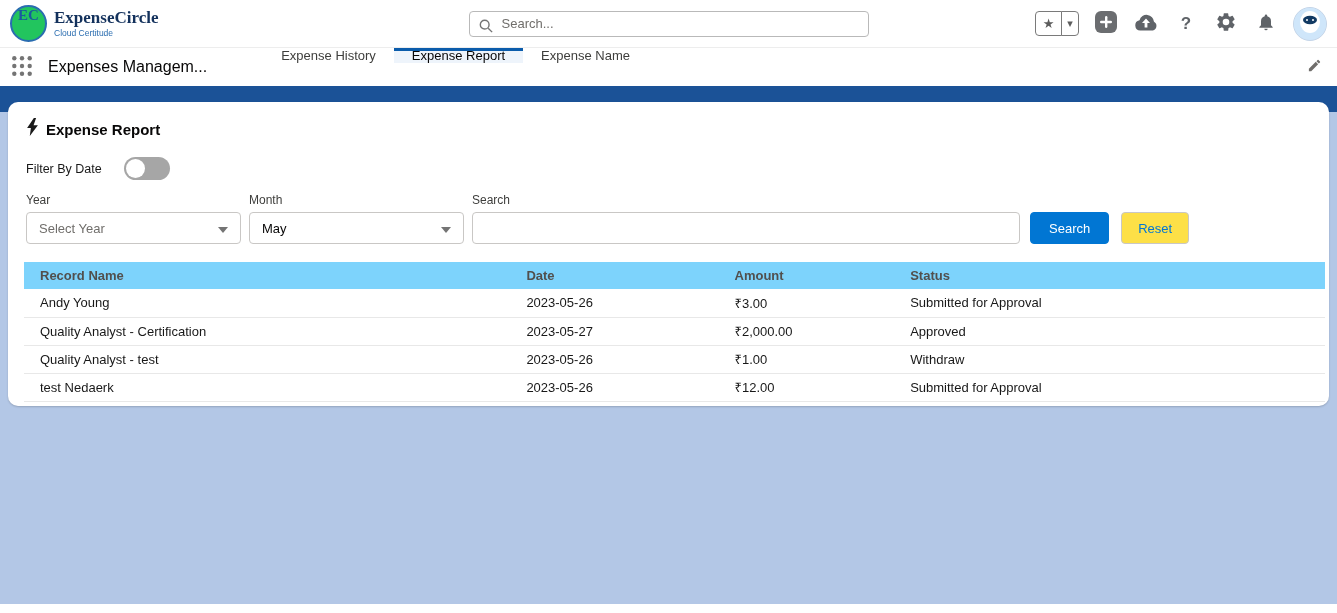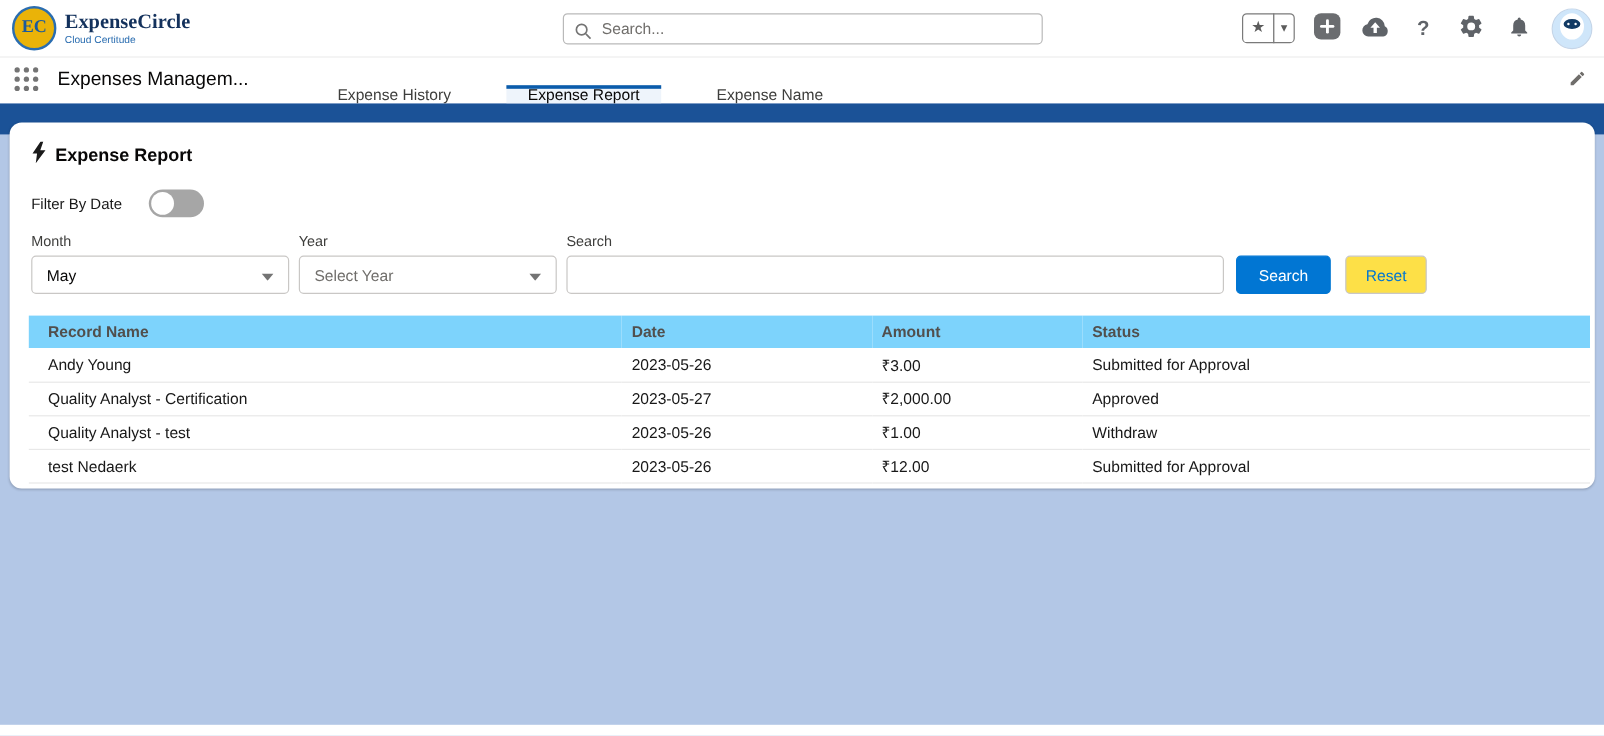--- a/index.html
+++ b/index.html
@@ -23,22 +23,22 @@
     position: relative;
     border-bottom: 1px solid #ededed;
     z-index: 3;
   }
   .brand { display: flex; align-items: center; gap: 7px; }
   .logo-circle {
     width: 37px; height: 37px; border-radius: 50%;
     border: 2px solid #2a6db0;
     color: #1a5a9e;
     font-family: "Liberation Serif", serif; font-weight: bold; font-size: 15px;
-    display: flex; align-items: center; justify-content: center;
-    background: #eab308;
+    display: flex; align-items: flex-start; justify-content: center;
+    background: #22c55e;
   }
   .brand-name { font-family: "Liberation Serif", serif; font-weight: bold; font-size: 17px; color: #13315c; line-height: 1.1; }
   .brand-tagline { font-size: 8.5px; color: #2a6db0; }
 
   .header-search { position: absolute; left: 50%; transform: translateX(-50%); width: 400px; }
   .header-search input {
     width: 100%; height: 26px;
     border: 1px solid #b9b9b9; border-radius: 4px;
     padding: 0 10px 0 32px; font-size: 13px; font-family: inherit;
     color: #181818; outline: none;
@@ -67,21 +67,21 @@
 
   
   .tab-bar {
     flex: 0 0 38px; height: 38px;
     background: #fff;
     display: flex; align-items: stretch;
     z-index: 2;
   }
   .waffle-btn { margin: 0 14px 0 10px; align-self: center; width: 24px; height: 24px; }
   .app-name { align-self: center; font-size: 16px; color: #080707; margin-right: 56px; white-space: nowrap; }
-  .tabs { display: flex; align-items: flex-end; gap: 28px; }
+  .tabs { display: flex; align-items: flex-start; }
   .tab {
     padding: 0 18px; display: flex; align-items: center;
     font-size: 13px; color: #3e3e3c; position: relative; cursor: pointer; white-space: nowrap;
   }
   .tab.active { background: #eef4fb; color: #080707; }
   .tab.active::before { content: ""; position: absolute; top: 0; left: 0; right: 0; height: 3px; background: #0b5cab; }
   .edit-btn { margin-left: auto; margin-right: 12px; align-self: center; width: 22px; height: 22px; }
 
   
   .content { flex: 1 1 auto; position: relative; background: #b3c7e6; overflow: hidden; }
@@ -270,36 +270,36 @@
     </div>
 
     <div class="filter-row">
       <span class="filter-label">Filter By Date</span>
       <button class="toggle" aria-checked="false">
         <span class="knob"></span>
       </button>
     </div>
 
     <div class="form-row">
-      <div class="field month-field">
-        <label class="field-label">Month</label>
+      <div class="field year-field">
+        <label class="field-label">Year</label>
         <div class="select">
-          <span class="select-value">May</span>
+          <span class="select-value placeholder">Select Year</span>
           <span>
             <svg width="10" height="6" viewBox="0 0 10 6">
                 <polygon points="0,0 10,0 5,6" fill="#747474"></polygon>
               </svg>
           </span>
         </div>
       </div>
 
-      <div class="field year-field">
-        <label class="field-label">Year</label>
+      <div class="field month-field">
+        <label class="field-label">Month</label>
         <div class="select">
-          <span class="select-value placeholder">Select Year</span>
+          <span class="select-value">May</span>
           <span>
             <svg width="10" height="6" viewBox="0 0 10 6">
                 <polygon points="0,0 10,0 5,6" fill="#747474"></polygon>
               </svg>
           </span>
         </div>
       </div>
 
       <div class="field search-field">
         <label class="field-label">Search</label>

